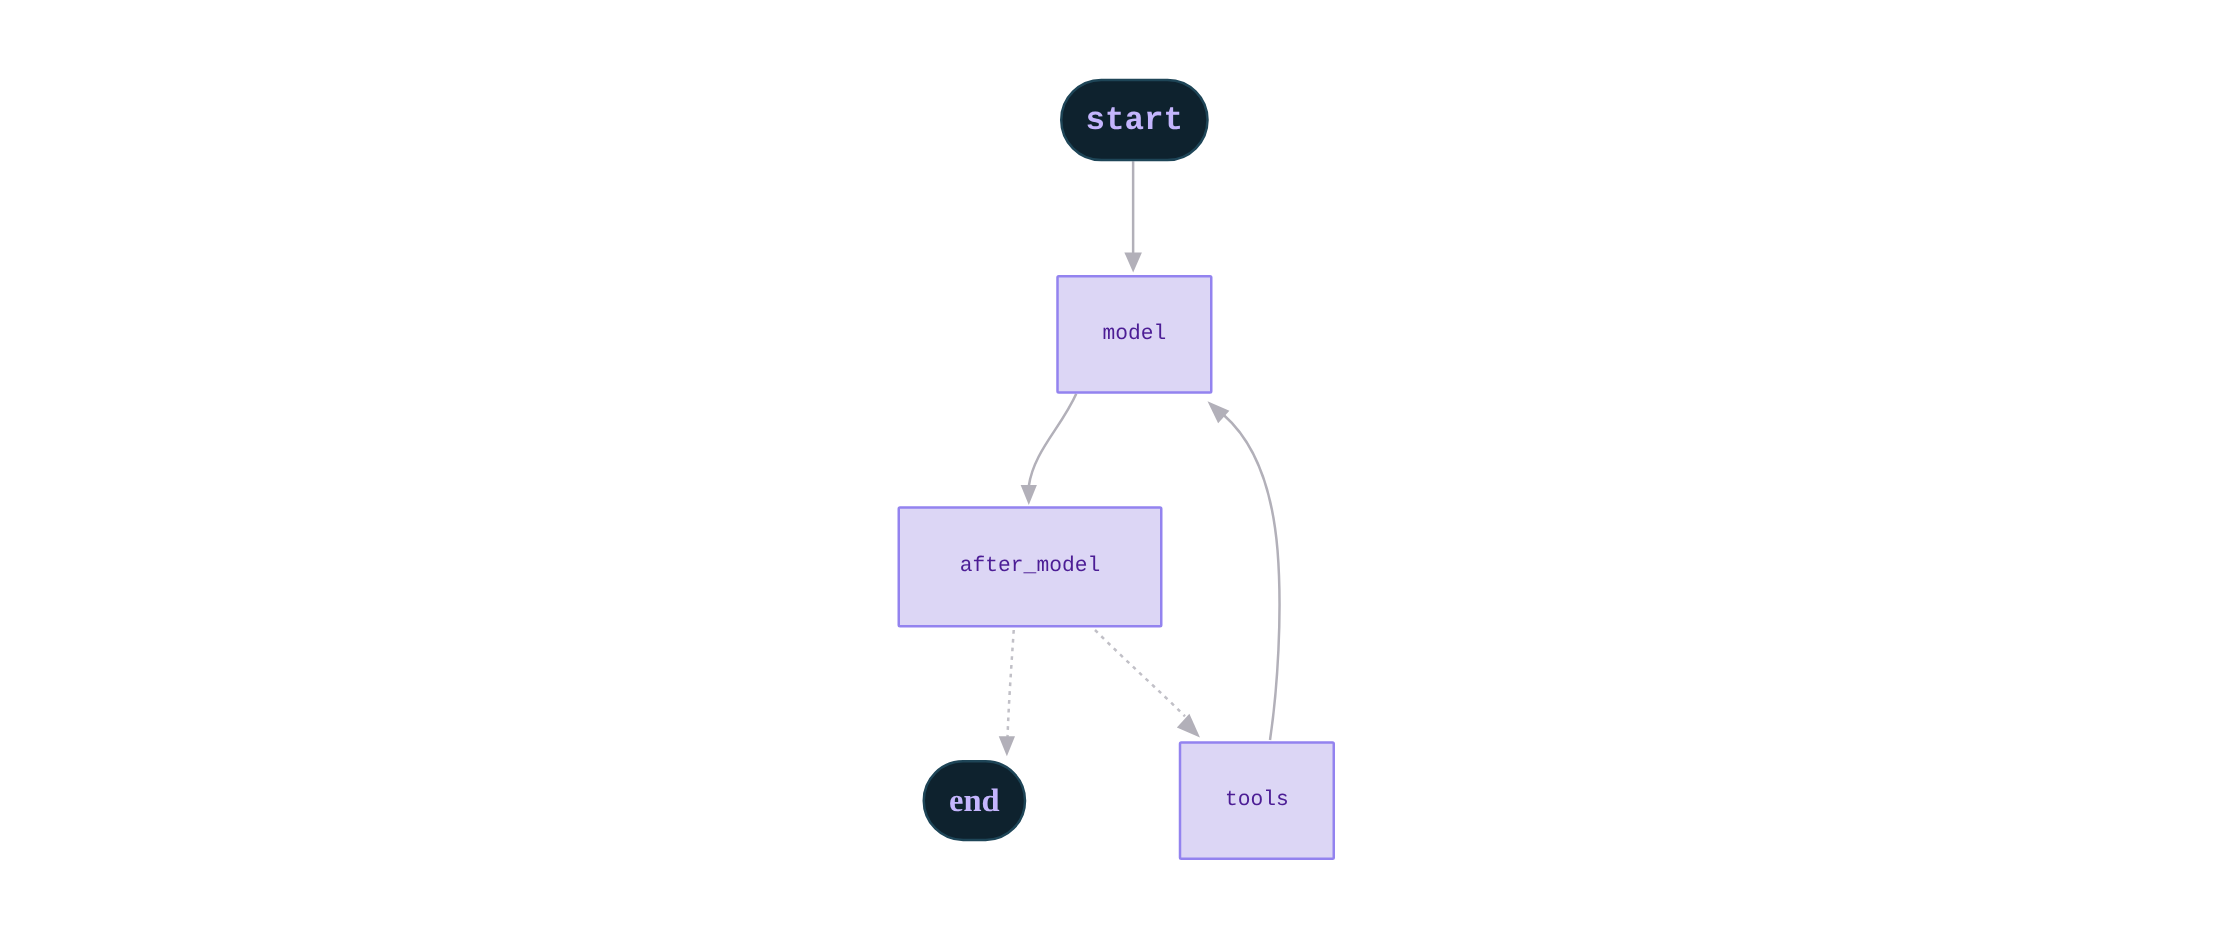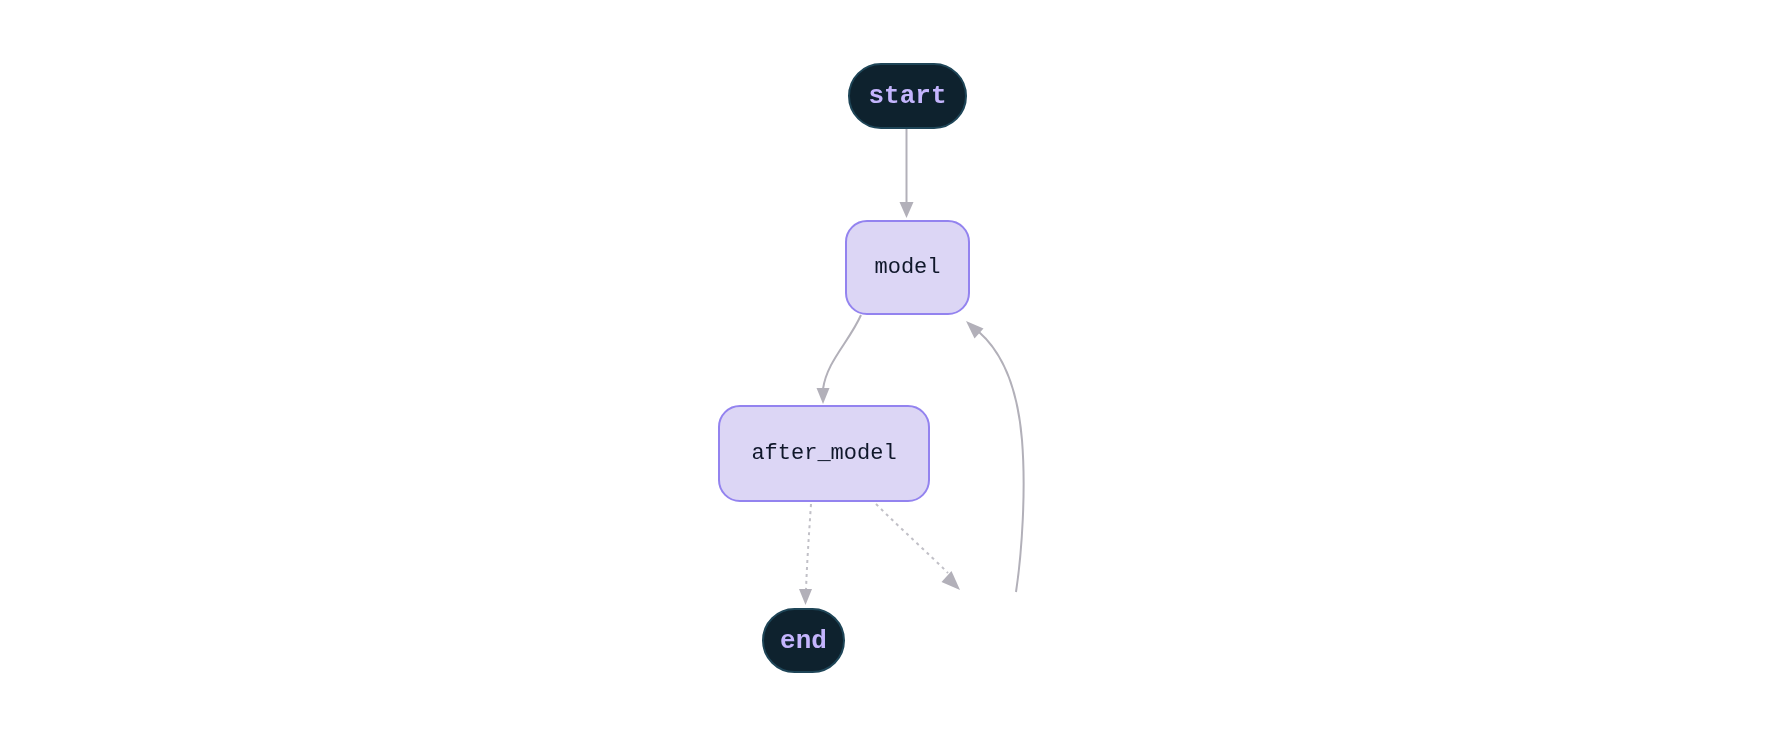--- a/index.html
+++ b/index.html
@@ -48,29 +48,29 @@
     background: #0e222e;
     border: 2px solid #1e4557;
     border-radius: 34px;
     color: #c4b5fd;
     font-weight: 700;
     font-size: 26px;
   }
   .node.task {
     background: #dcd6f5;
     border: 2px solid #9383ef;
-    border-radius: 22px;
-    color: #0f172a;
+    border-radius: 2px;
+    color: #4c1d95;
     font-weight: 400;
-    font-size: 22px;
+    font-size: 17px;
   }
   .node-start       { left: 848px; top:  63px; width: 119px; height: 66px; }
   .node-model       { left: 845px; top: 220px; width: 125px; height: 95px; }
   .node-after-model { left: 718px; top: 405px; width: 212px; height: 97px; align-items: center; }
-  .node-end         { left: 762px; top: 608px; width:  83px; height: 65px; }
+  .node-end         { left: 738px; top: 608px; width:  83px; height: 65px; font-family: Liberation Serif, serif; }
   .node-tools       { left: 943px; top: 593px; width: 125px; height: 95px; }
 </style>
 </head>
 <body>
 
 <div class="canvas">
 
   <svg class="edges-layer" viewBox="0 0 1785 752" xmlns="http://www.w3.org/2000/svg">
 
     <path class="edge" d="M 906.5 129 L 906.5 203"></path>
@@ -98,14 +98,17 @@
   </div>
 
   <div class="node task node-after-model">
     <span>after_model</span>
   </div>
 
   <div class="node terminal node-end">
     <span>end</span>
   </div>
 
+  <div class="node task node-tools">
+    <span>tools</span>
+  </div>
 
 </div>
 
 </body></html>

